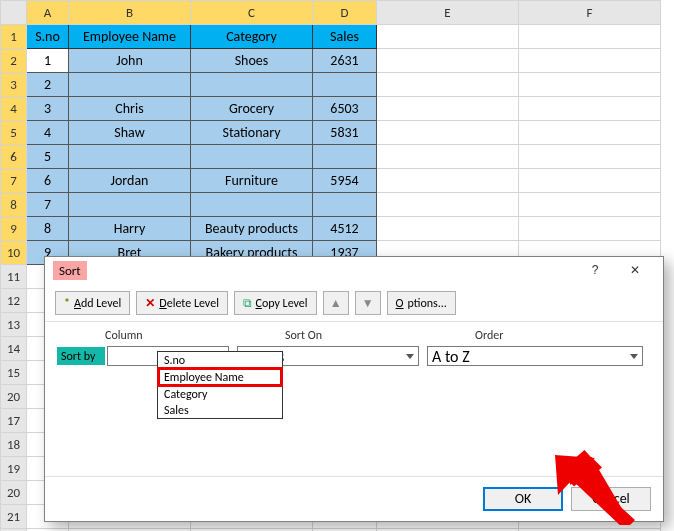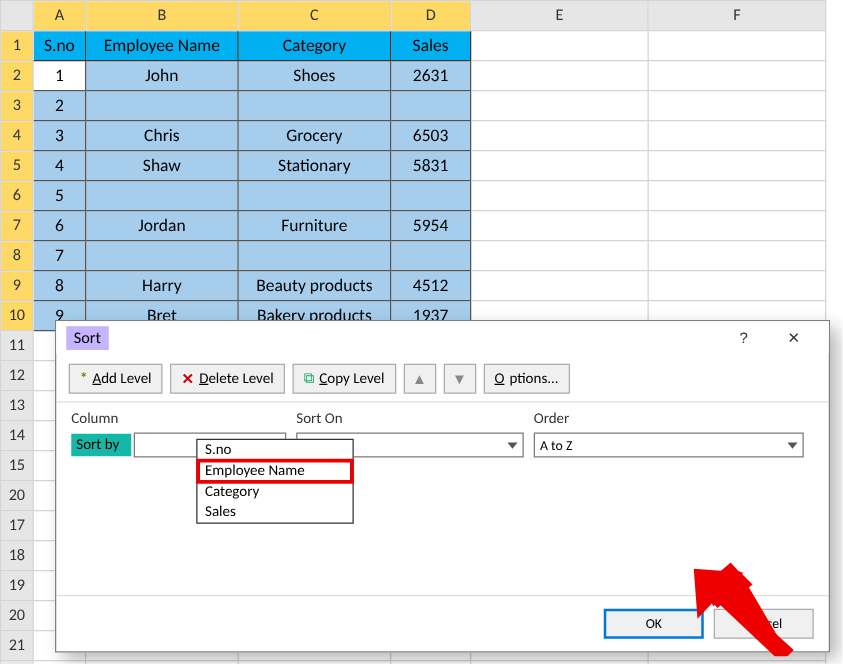--- a/index.html
+++ b/index.html
@@ -72,21 +72,21 @@
     font-size: 12px;
   }
   .titlebar {
     display: flex;
     align-items: center;
     padding: 4px 8px;
     height: 26px;
     background: #fff;
   }
   .titlebar .title {
-    background: #c4b5fd;
+    background: #fca5a5;
     padding: 2px 6px;
     font-size: 13px;
   }
   .titlebar .spacer { flex: 1; }
   .titlebar .winbtn {
     width: 40px;
     height: 26px;
     display: flex;
     align-items: center;
     justify-content: center;
@@ -114,20 +114,21 @@
   }
   .btn.small { width: 26px; padding:0; justify-content:center; color:#888; }
   .btn .u { text-decoration: underline; }
   .chk { display:flex; align-items:center; gap:4px; margin-left:auto; }
   .chk input { accent-color: #0078d7; }
   .grid-head {
     display: grid;
     grid-template-columns: 180px 190px 1fr;
     padding: 6px 12px 2px;
     color: #333;
+    margin-left: 48px;
   }
   .grid-row {
     display: grid;
     grid-template-columns: 50px 130px 190px 1fr;
     padding: 2px 12px;
     align-items: center;
     gap: 0;
   }
   .sortby-label {
     background: #14b8a6;
@@ -135,21 +136,21 @@
     width: 48px;
   }
   .combo {
     position: relative;
     height: 20px;
     border: 1px solid #7a7a7a;
     background: #fff;
     display: flex;
     align-items: center;
     padding: 0 18px 0 4px;
-    font-size: 11px;
+    font-size: 16px;
     margin-right: 8px;
   }
   .combo::after {
     content: "";
     position: absolute;
     right: 4px;
     width: 0; height: 0;
     border-left: 4px solid transparent;
     border-right: 4px solid transparent;
     border-top: 5px solid #555;
@@ -184,21 +185,21 @@
     padding: 10px 12px;
     border-top: 1px solid #e0e0e0;
   }
   .footer-btn {
     width: 80px;
     height: 24px;
     border: 1px solid #adadad;
     background: #f0f0f0;
     text-align: center;
     line-height: 22px;
-    font-size: 11px;
+    font-size: 14px;
   }
   .footer-btn.primary {
     border: 2px solid #0078d7;
     line-height: 20px;
   }
 
   
   .red-arrow {
     position: absolute;
     left: 555px;

